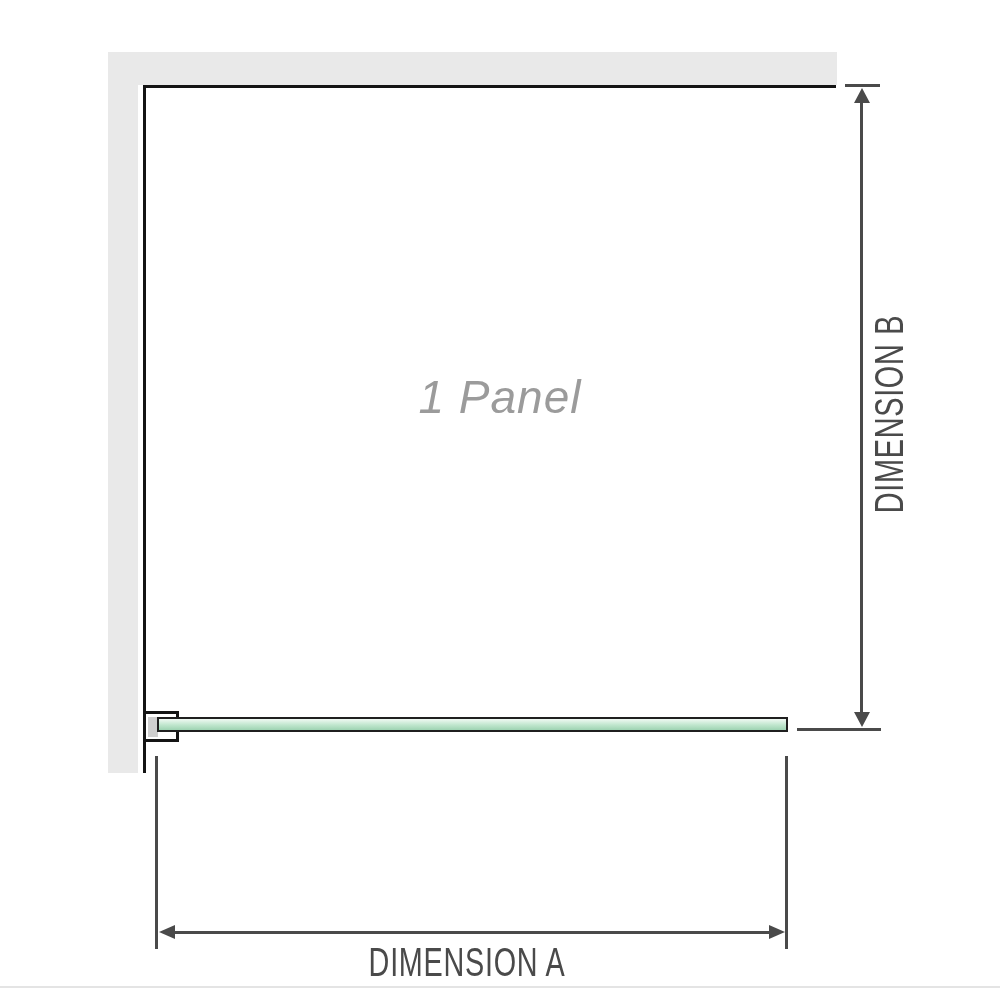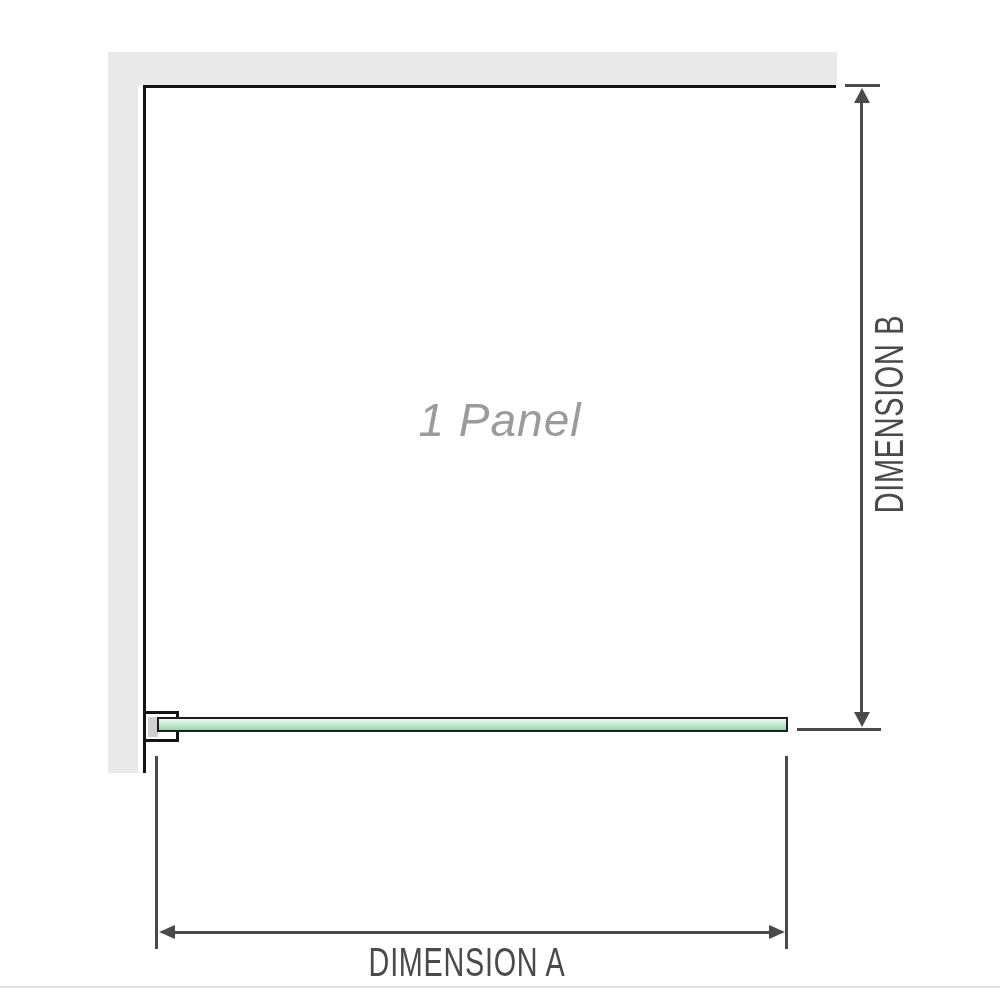--- a/index.html
+++ b/index.html
@@ -27,21 +27,20 @@
 
   
   .panel-label {
     left: 500px; top: 397px;
     transform: translate(-50%, -50%);
     font-size: 46px;
     font-style: italic;
     color: var(--panel-label-text);
     letter-spacing: 1px;
     white-space: nowrap;
-    margin-top: 23px;
   }
 
   
   .bracket {
     left: 143px; top: 711px; width: 36px; height: 31px;
     border: 3px solid var(--panel-outline);
     background: #ffffff;
     box-sizing: border-box;
   }
   .bracket-pad { left: 148px; top: 717px; width: 10px; height: 20px; background: var(--bracket-pad); }

